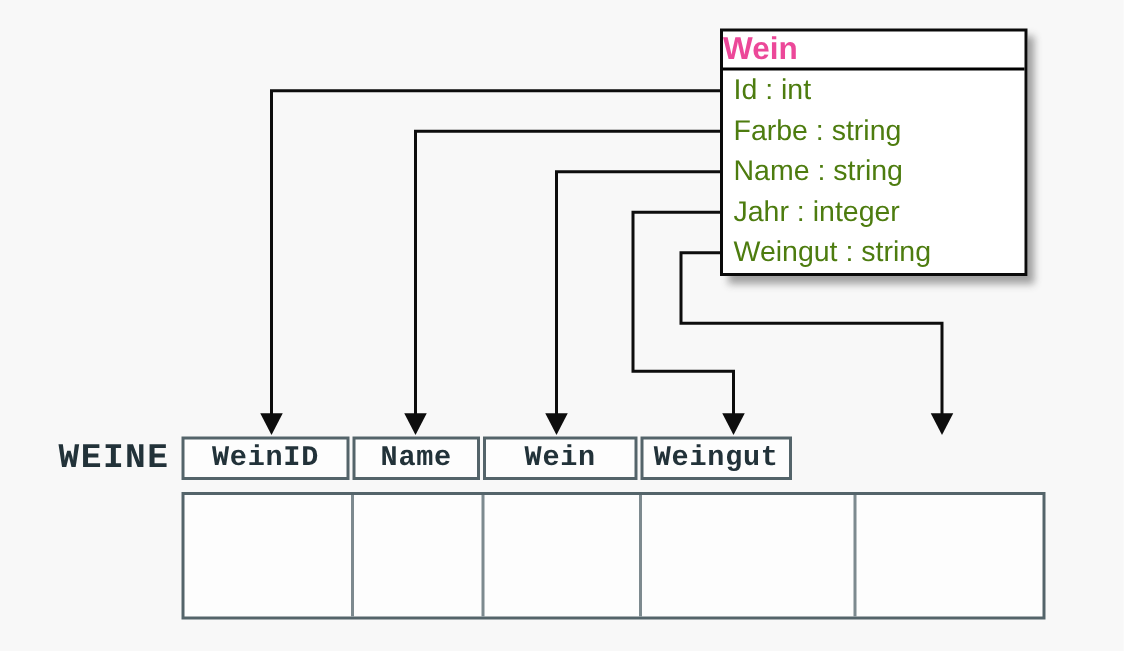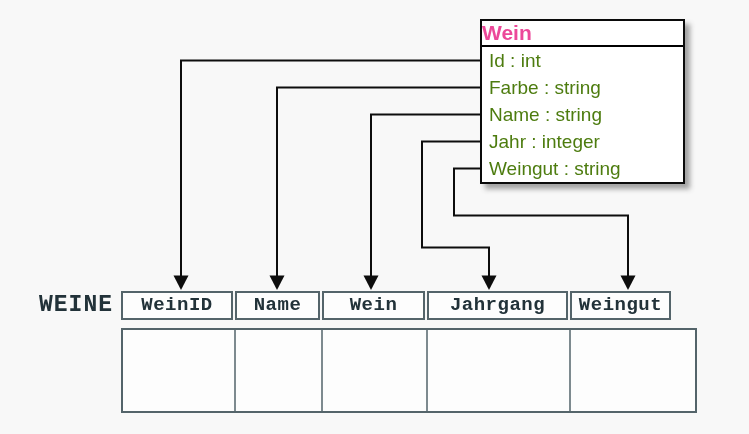--- a/index.html
+++ b/index.html
@@ -132,21 +132,20 @@
     <div class="attr">Jahr : integer</div>
     <div class="attr">Weingut : string</div>
   </div>
 
   <div class="table-label mono">WEINE</div>
 
   <div class="header-row">
     <div class="header-cell mono hc1">WeinID</div>
     <div class="header-cell mono hc2">Name</div>
     <div class="header-cell mono hc3">Wein</div>
-    <div class="header-cell mono hc4">Jahrgang</div>
     <div class="header-cell mono hc5">Weingut</div>
   </div>
 
   <div class="body-row">
     <div class="body-cell bc1"></div>
     <div class="body-cell bc2"></div>
     <div class="body-cell bc3"></div>
     <div class="body-cell bc4"></div>
     <div class="body-cell bc5"></div>
   </div>

